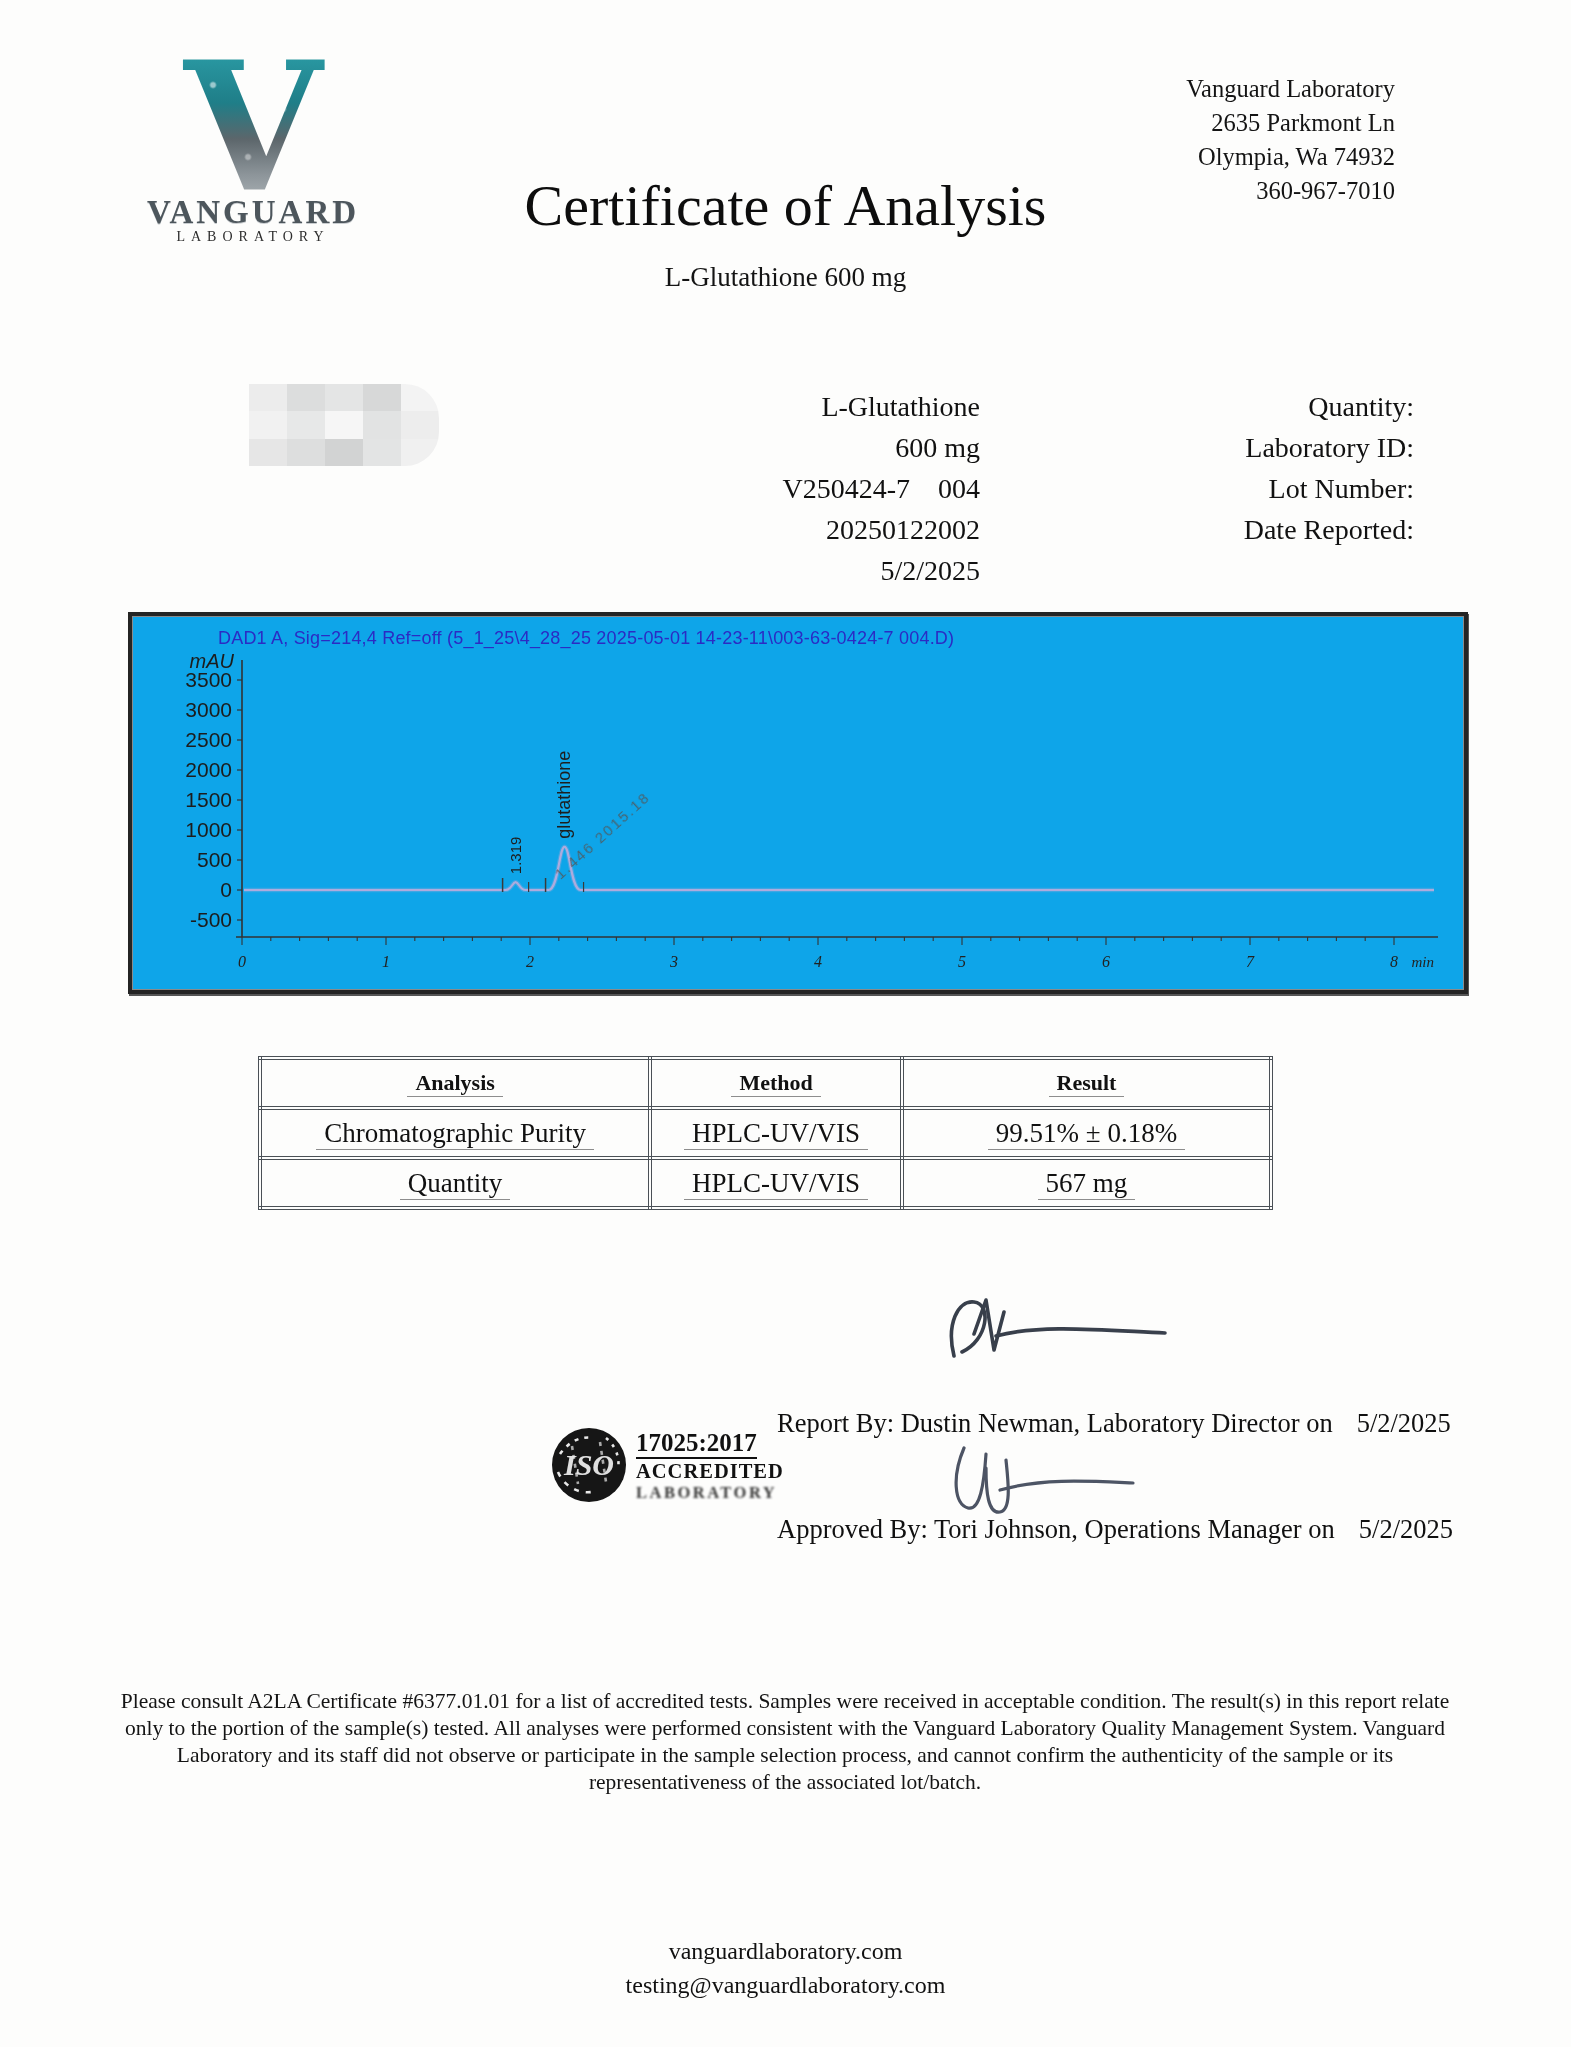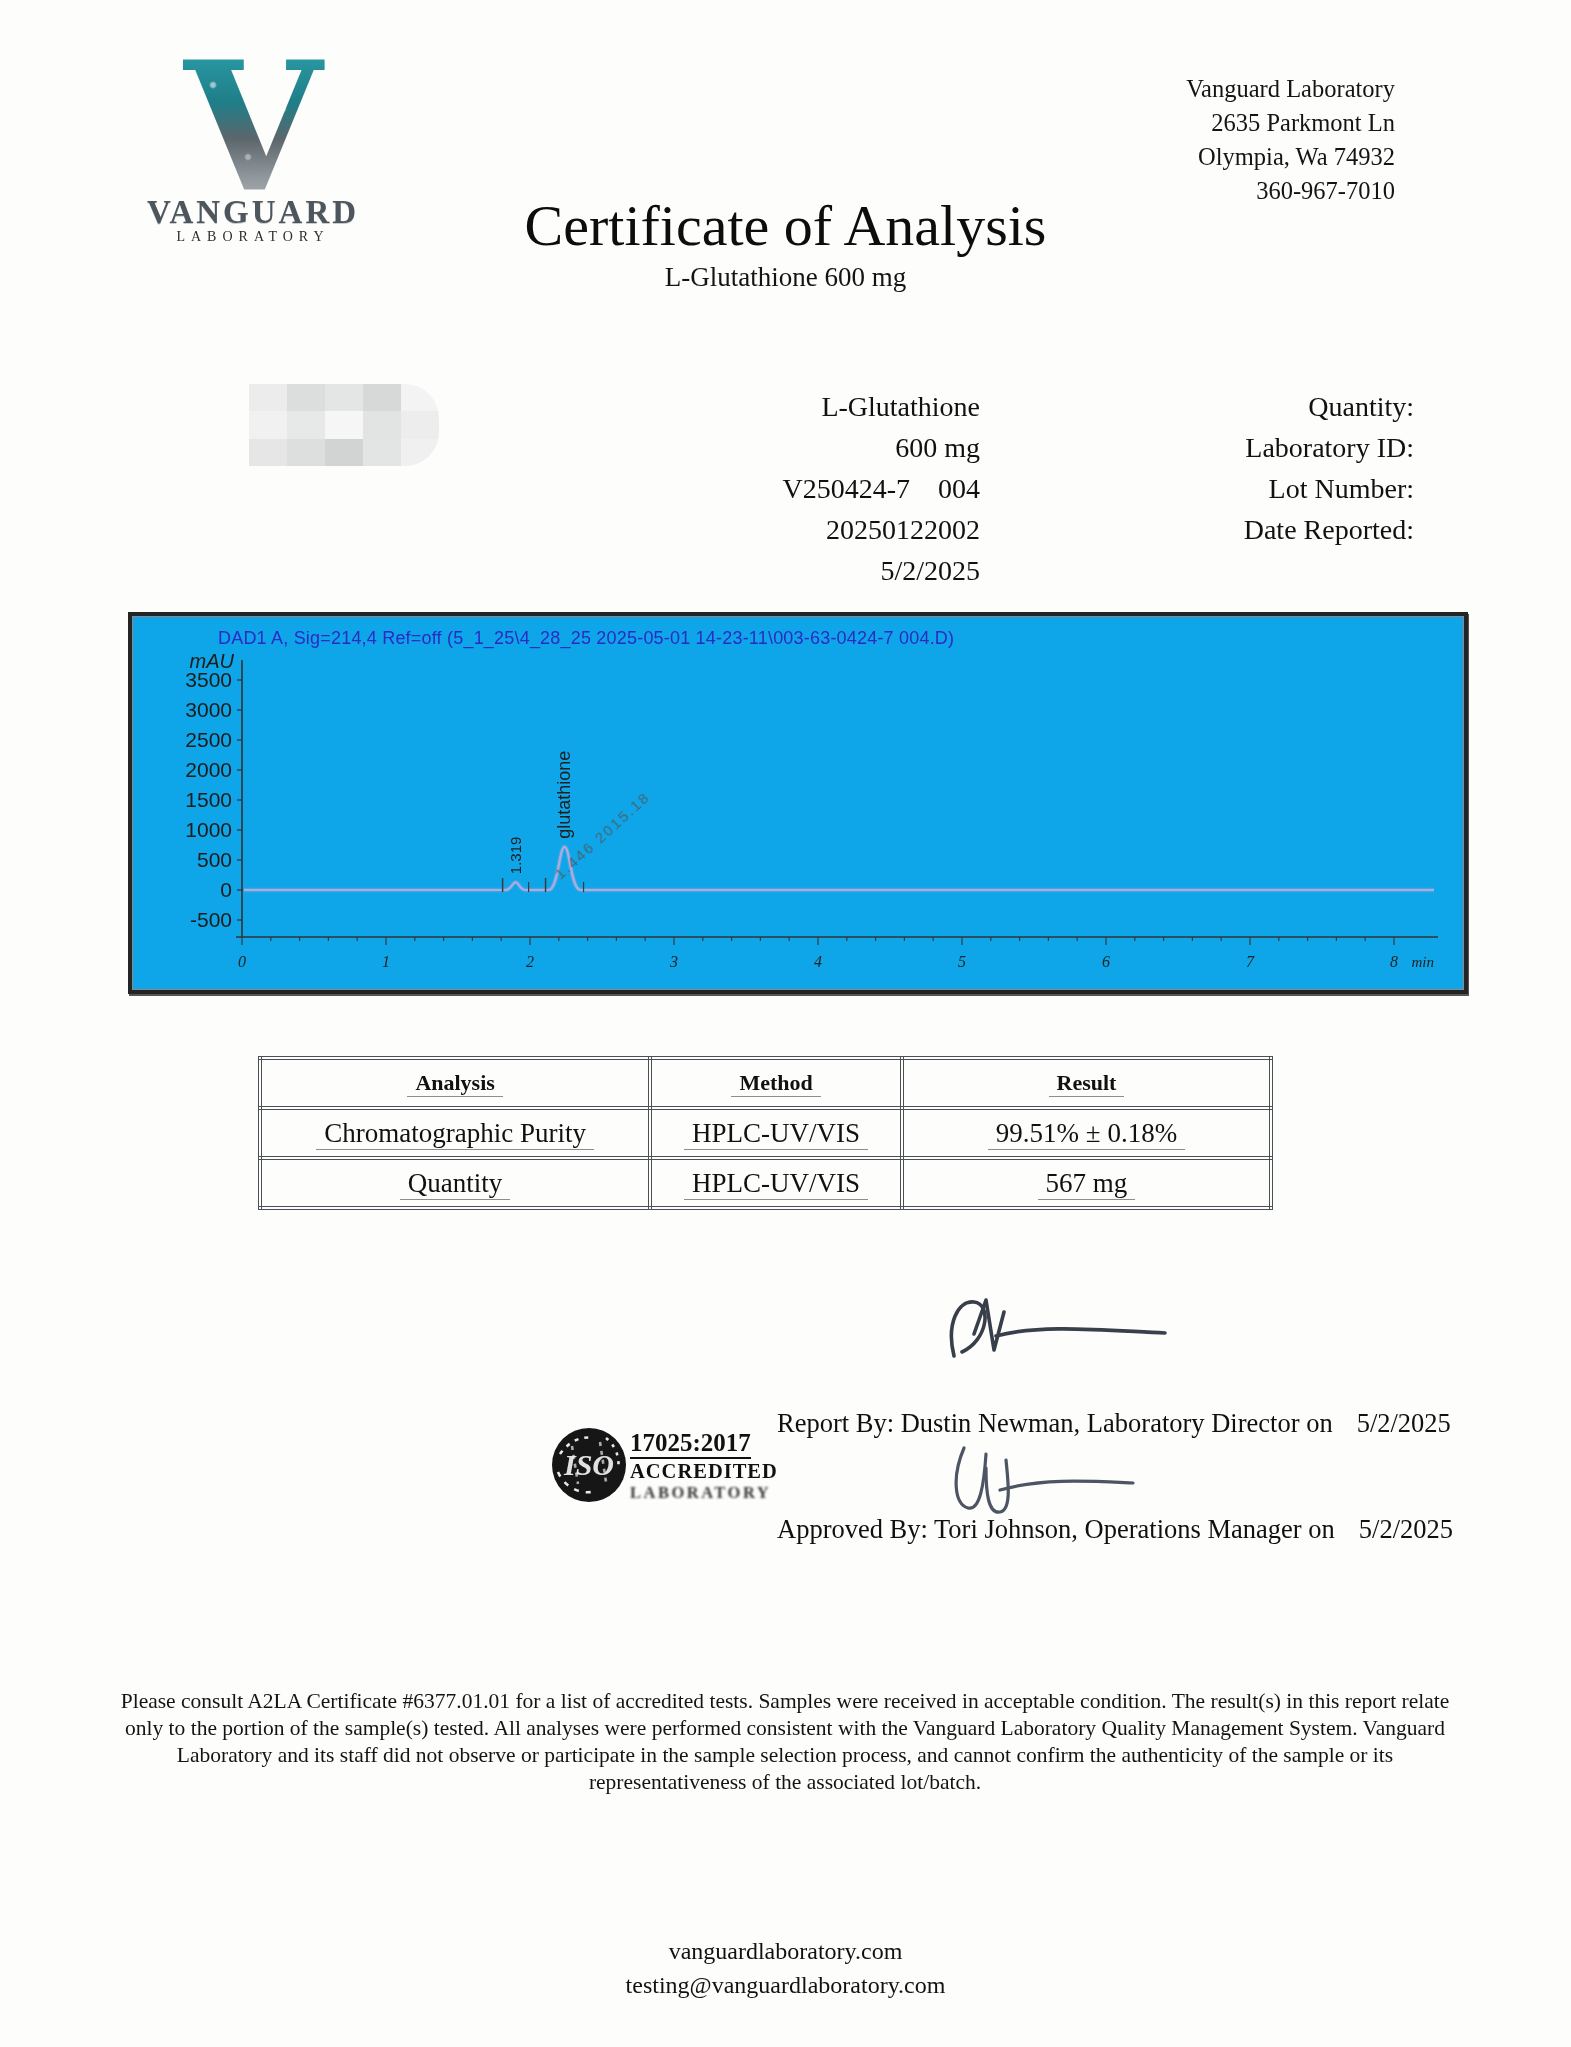--- a/index.html
+++ b/index.html
@@ -19,21 +19,21 @@
       linear-gradient(180deg, var(--logo-teal) 0%, #1f7e88 34%, #5c666b 58%, #8d959a 82%, #aab1b5 100%);
     -webkit-background-clip:text;background-clip:text;color:transparent;
     text-shadow:none;
   }
   .logo-name{font-size:33px;font-weight:bold;letter-spacing:3px;color:#4d565c;margin-top:-8px;
     text-shadow:0 1px 0 #c9cdd0;}
   .logo-sub{font-size:14px;letter-spacing:6px;color:#2d2d2d;margin-top:-2px;}
   
   .address{position:absolute;right:176px;top:72px;text-align:right;font-size:24.5px;line-height:34px;color:#141414;}
   
-  .title{position:absolute;left:0;top:192px;width:100%;text-align:center;font-size:58px;color:#0d0d0d;}
+  .title{position:absolute;left:0;top:172px;width:100%;text-align:center;font-size:58px;color:#0d0d0d;}
   .subtitle{position:absolute;left:0;top:262px;width:100%;text-align:center;font-size:27px;color:#141414;}
   
   .redact{position:absolute;left:249px;top:384px;width:190px;height:82px;border-radius:0 34px 34px 0;
     overflow:hidden;display:grid;grid-template-columns:repeat(5,1fr);grid-template-rows:repeat(3,1fr);}
   .redact span{display:block;}
   .redact span:nth-child(1){background:#ececec}.redact span:nth-child(2){background:#dcdddd}
   .redact span:nth-child(3){background:#e4e5e5}.redact span:nth-child(4){background:#d7d8d8}
   .redact span:nth-child(5){background:#f3f3f3}.redact span:nth-child(6){background:#f1f1f1}
   .redact span:nth-child(7){background:#e7e8e8}.redact span:nth-child(8){background:#f6f6f6}
   .redact span:nth-child(9){background:#e2e3e3}.redact span:nth-child(10){background:#ededed}
@@ -56,21 +56,21 @@
   .rtable{position:absolute;left:258px;top:1056px;width:1015px;border-collapse:collapse;table-layout:fixed;
     font-size:27px;}
   .rtable th,.rtable td{border:4px double #4a5056;text-align:center;padding:4px 2px;height:38px;}
   .rtable th{font-size:22px;font-weight:bold;}
   .rtable .u{border-bottom:1.5px solid rgba(50,50,50,.55);padding:0 8px 1px;}
   
   .sig{position:absolute;}
   .signline{position:absolute;left:777px;font-size:26.5px;color:#101010;white-space:nowrap;}
   .signline .date{margin-left:24px;}
   .iso{position:absolute;left:548px;top:1424px;display:flex;align-items:flex-start;}
-  .iso-text{margin-top:6px;line-height:1.05;}
+  .iso-text{margin-left:6px;margin-top:6px;line-height:1.05;}
   .iso-l1{font-size:25px;font-weight:bold;border-bottom:2.5px solid #101010;display:inline-block;padding-bottom:1px;}
   .iso-l2{font-size:20.5px;font-weight:bold;letter-spacing:1px;margin-top:2px;}
   .iso-l3{font-size:16.5px;font-weight:bold;letter-spacing:2.5px;filter:blur(1.2px);opacity:.85;margin-top:1px;}
   
   .disclaimer{position:absolute;left:118px;top:1688px;width:1334px;text-align:center;
     font-size:21.5px;line-height:27px;color:#141414;}
   .site{position:absolute;left:0;top:1938px;width:100%;text-align:center;font-size:24px;}
   .mail{position:absolute;left:0;top:1972px;width:100%;text-align:center;font-size:24px;}
 </style>
 </head>

